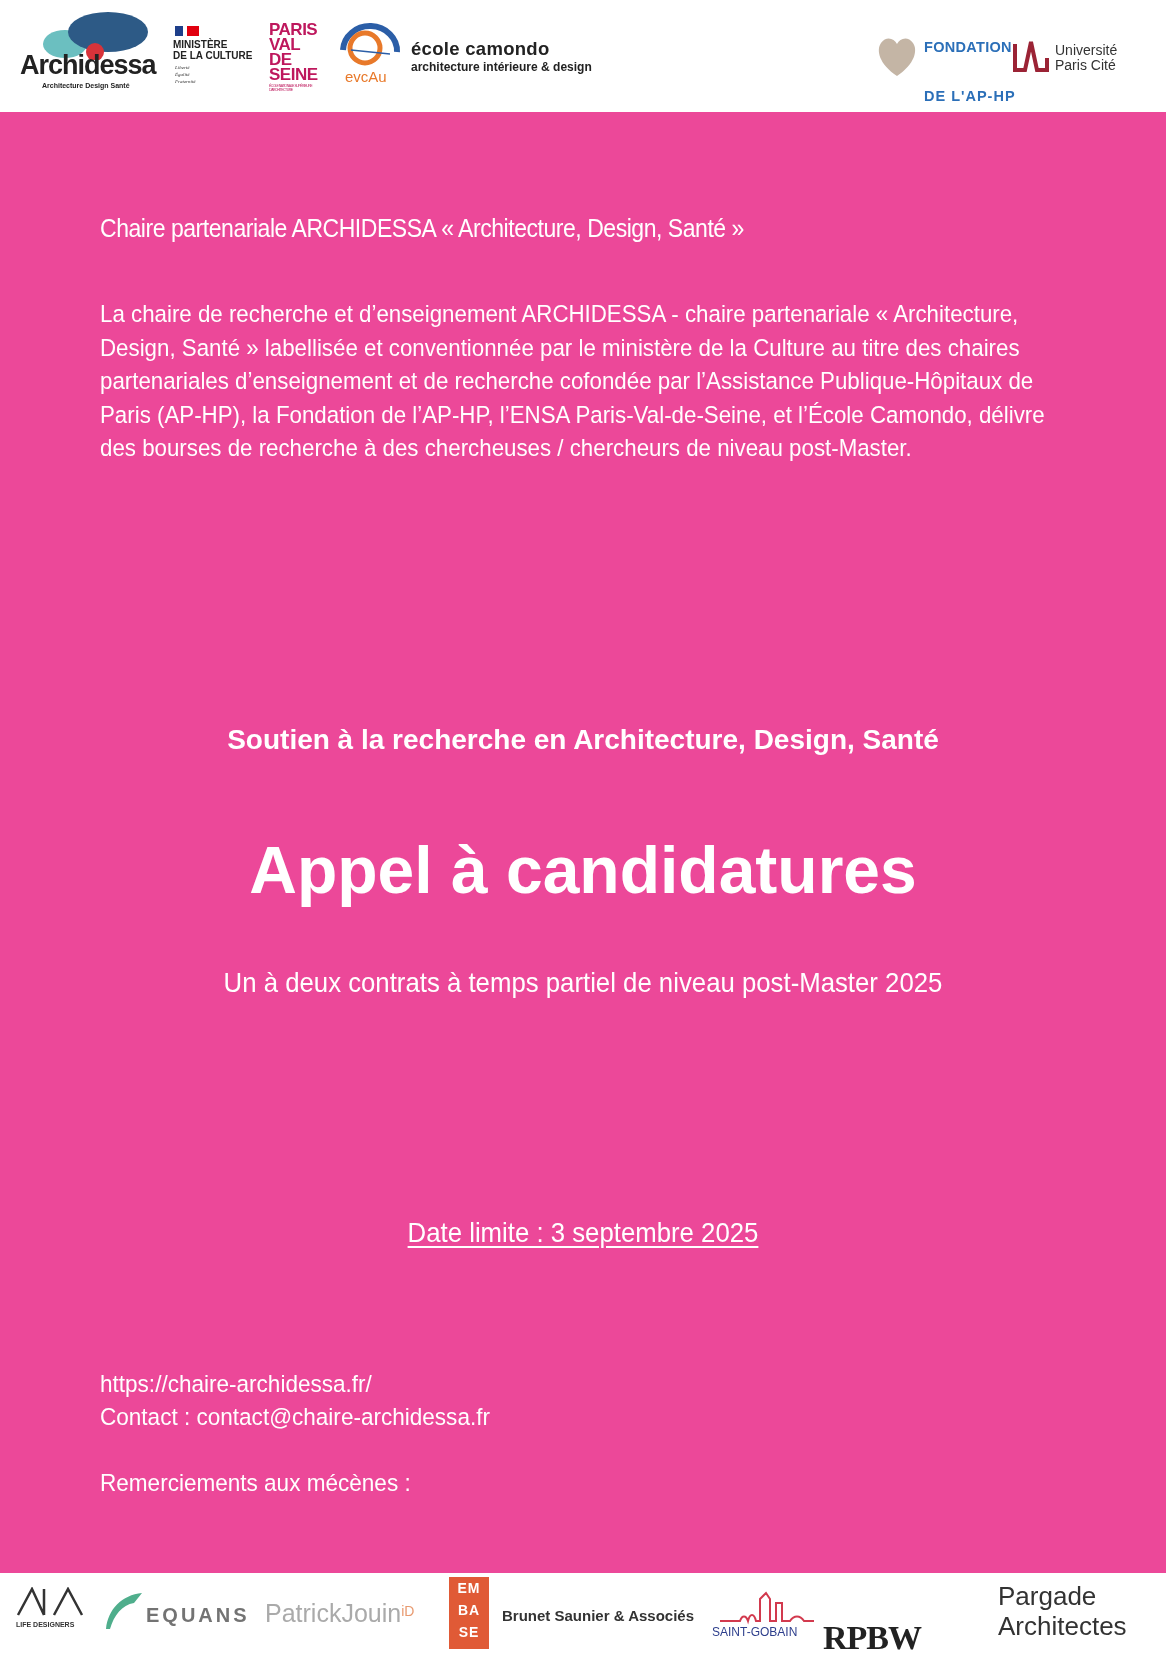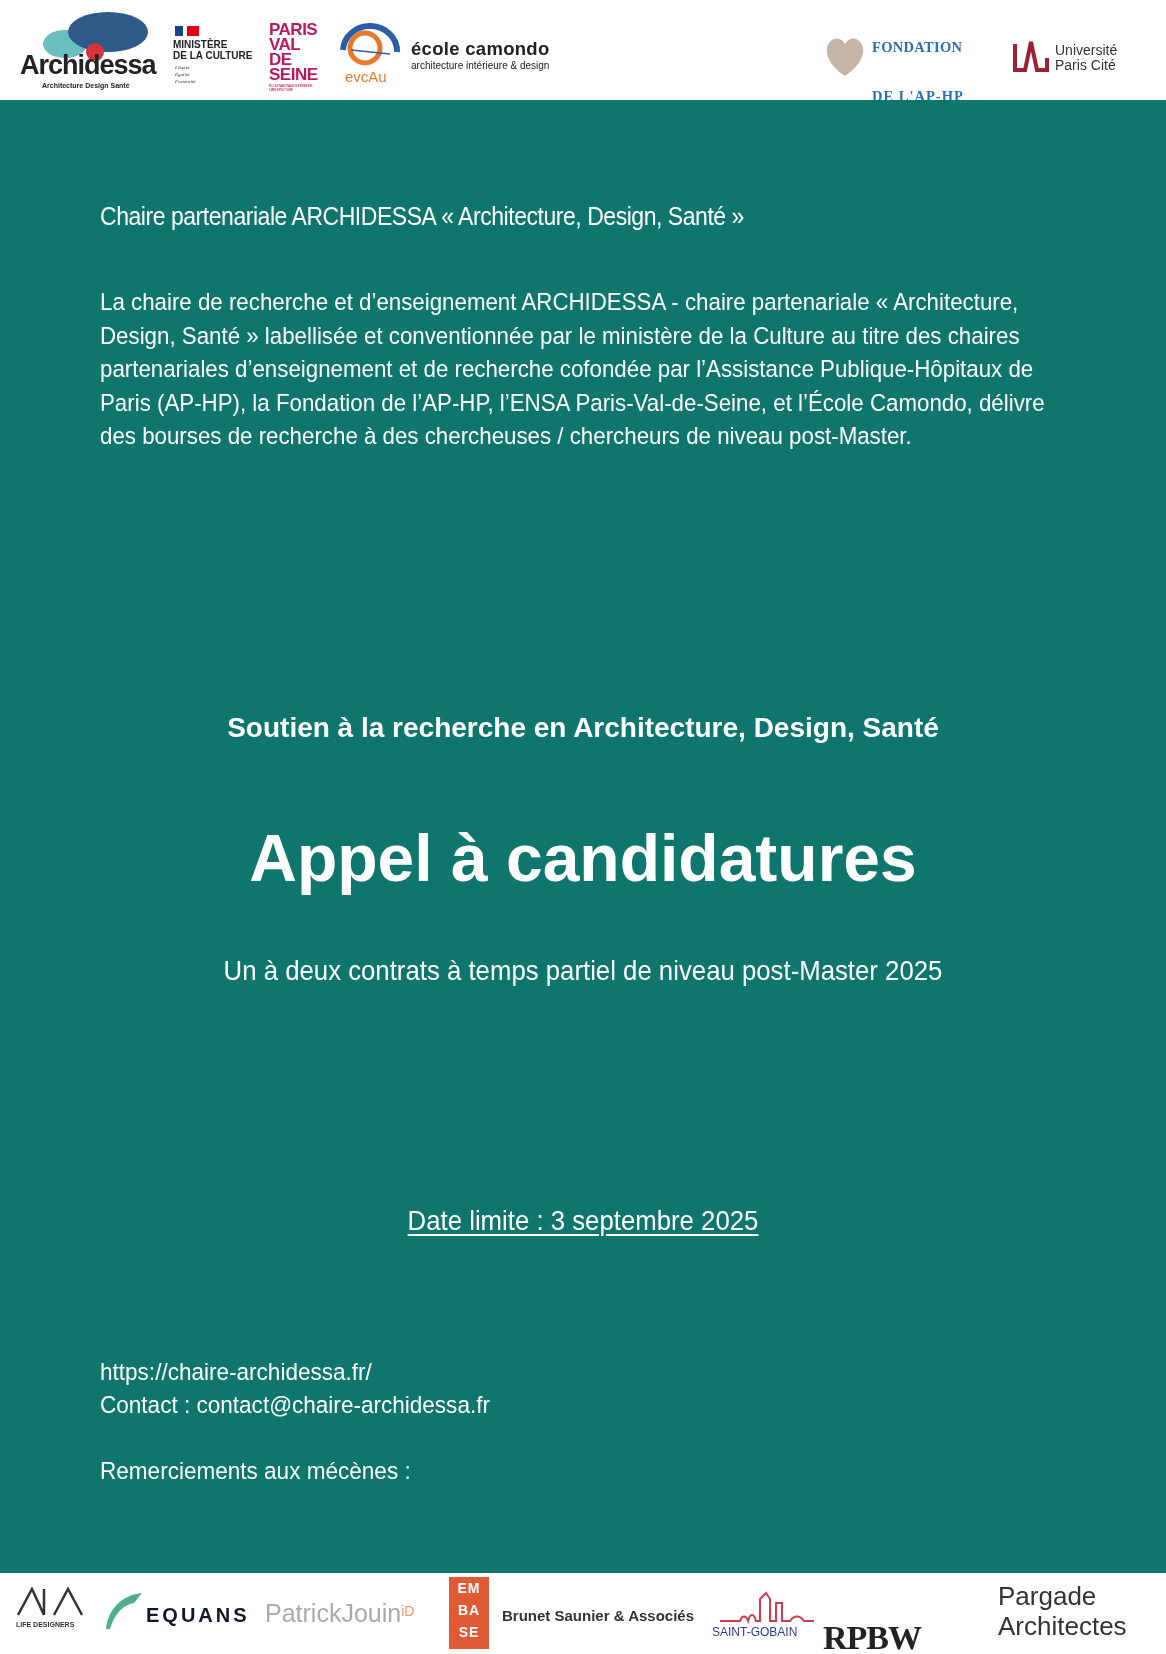--- a/index.html
+++ b/index.html
@@ -1,19 +1,19 @@
 <!DOCTYPE html>
 <html><head>
 <meta charset="utf-8">
 <style>
   html, body { margin:0; padding:0; }
   body { width:1166px; height:1654px; position:relative; background:#ffffff; overflow:hidden;
          font-family:"Liberation Sans", sans-serif; }
   .header { position:absolute; left:0; top:0; width:1166px; height:100px; background:#fff; }
-  .teal { position:absolute; left:0; top:100px; width:1166px; height:1473px; background:#0f766e; color:#fff; }
+  .teal { position:absolute; left:0; top:112px; width:1166px; height:1473px; background:#ec4899; color:#fff; }
   .footer { position:absolute; left:0; top:1573px; width:1166px; height:81px; background:#fff; }
   .logo { position:absolute; }
   .abs { position:absolute; }
 
   .chair-title { left:100px; top:102px; font-size:25px; letter-spacing:-0.5px; transform:scaleX(0.92); transform-origin:left; white-space:nowrap; }
   .intro { left:100px; top:185px; width:1080px; font-size:24.5px; line-height:33.5px; text-align:justify; transform:scaleX(0.91); transform-origin:left; }
   .intro span { display:block; white-space:nowrap; }
   .main-title { left:0; width:1166px; top:512px; text-align:center; font-size:51px; font-weight:bold; font-style:italic; letter-spacing:-0.5px; }
   .subtitle { left:0; width:1166px; top:612px; text-align:center; font-size:28px; font-weight:bold; }
   .call { left:0; width:1166px; top:720px; text-align:center; font-size:66px; font-weight:bold; }
@@ -59,25 +59,25 @@
     <svg width="66" height="50">
       <path d="M8 30 A26 24 0 1 1 62 32" stroke="#2b5ea7" stroke-width="6" fill="none"></path>
       <circle cx="30" cy="28" r="15" stroke="#e8792a" stroke-width="5" fill="none"></circle>
       <line x1="16" y1="30" x2="55" y2="34" stroke="#2b5ea7" stroke-width="1.5"></line>
     </svg>
     <div style="position:absolute;left:10px;top:48px;font-size:15px;color:#e8792a;">evcAu</div>
   </div>
 
   <div class="logo" style="left:411px;top:38px;width:165px;height:36px;color:#222;">
     <div style="font-size:18.5px;font-weight:bold;letter-spacing:0.3px;white-space:nowrap;">école camondo</div>
-    <div style="font-size:10px;font-weight:normal;white-space:nowrap;">architecture intérieure &amp; design</div>
+    <div style="font-size:12px;font-weight:bold;white-space:nowrap;">architecture intérieure &amp; design</div>
   </div>
 
 
-  <div class="logo" style="left:822px;top:32px;width:152px;height:50px;font-family:Liberation Serif, serif;">
+  <div class="logo" style="left:874px;top:32px;width:152px;height:50px;">
     <svg width="46" height="46" style="position:absolute;left:0;top:0">
       <path d="M23 44 C5 32 2 18 7 11 C12 4 20 6 23 12 C26 6 34 4 39 11 C44 18 41 32 23 44 Z" fill="#c4b5a5"></path>
     </svg>
     <div style="position:absolute;left:50px;top:7px;font-size:14.5px;font-weight:bold;color:#2b6fb8;letter-spacing:0.3px;">FONDATION</div>
     <div style="position:absolute;left:50px;top:24px;font-size:14.5px;font-weight:bold;color:#2b6fb8;letter-spacing:1px;white-space:nowrap;margin-top:32px;">DE L'AP-HP</div>
   </div>
 
   <div class="logo" style="left:1013px;top:38px;width:140px;height:40px;">
     <svg width="36" height="36" style="position:absolute;left:0;top:0">
       <path d="M2 6 L2 32 L12 32 L18 4 L24 32 L34 32 L34 20" stroke="#9b2335" stroke-width="4" fill="none"></path>
@@ -115,21 +115,21 @@
     <svg width="72" height="30">
       <path d="M4 28 L18 2 L30 28 M30 28 L30 2 M40 28 L54 2 L68 28" stroke="#333" stroke-width="2.5" fill="none"></path>
     </svg>
     <div style="font-size:7px;font-weight:bold;color:#333;margin-left:2px;">LIFE DESIGNERS</div>
   </div>
 
   <div class="logo" style="left:102px;top:16px;width:155px;height:44px;">
     <svg width="44" height="44" style="position:absolute;left:0;top:0">
       <path d="M4 40 C6 20 20 6 40 4 L32 14 C20 16 12 26 8 40 Z" fill="#4fae8c"></path>
     </svg>
-    <div style="position:absolute;left:44px;top:15px;font-size:20px;font-weight:bold;color:#0f172a;letter-spacing:3px;">EQUANS</div>
+    <div style="position:absolute;left:44px;top:15px;font-size:20px;font-weight:bold;color:#737373;letter-spacing:3px;">EQUANS</div>
   </div>
 
   <div class="logo" style="left:265px;top:26px;width:180px;height:34px;">
     <span style="font-size:25px;color:#aaa;">PatrickJouin</span><sup style="font-size:14px;color:#e89a70;">iD</sup>
   </div>
 
   <div class="logo" style="left:449px;top:4px;width:40px;height:72px;background:#e05a36;color:#fff;font-weight:bold;font-size:14px;line-height:22px;text-align:center;letter-spacing:1px;">
     <div>EM</div>
     <div>BA</div>
     <div>SE</div>

